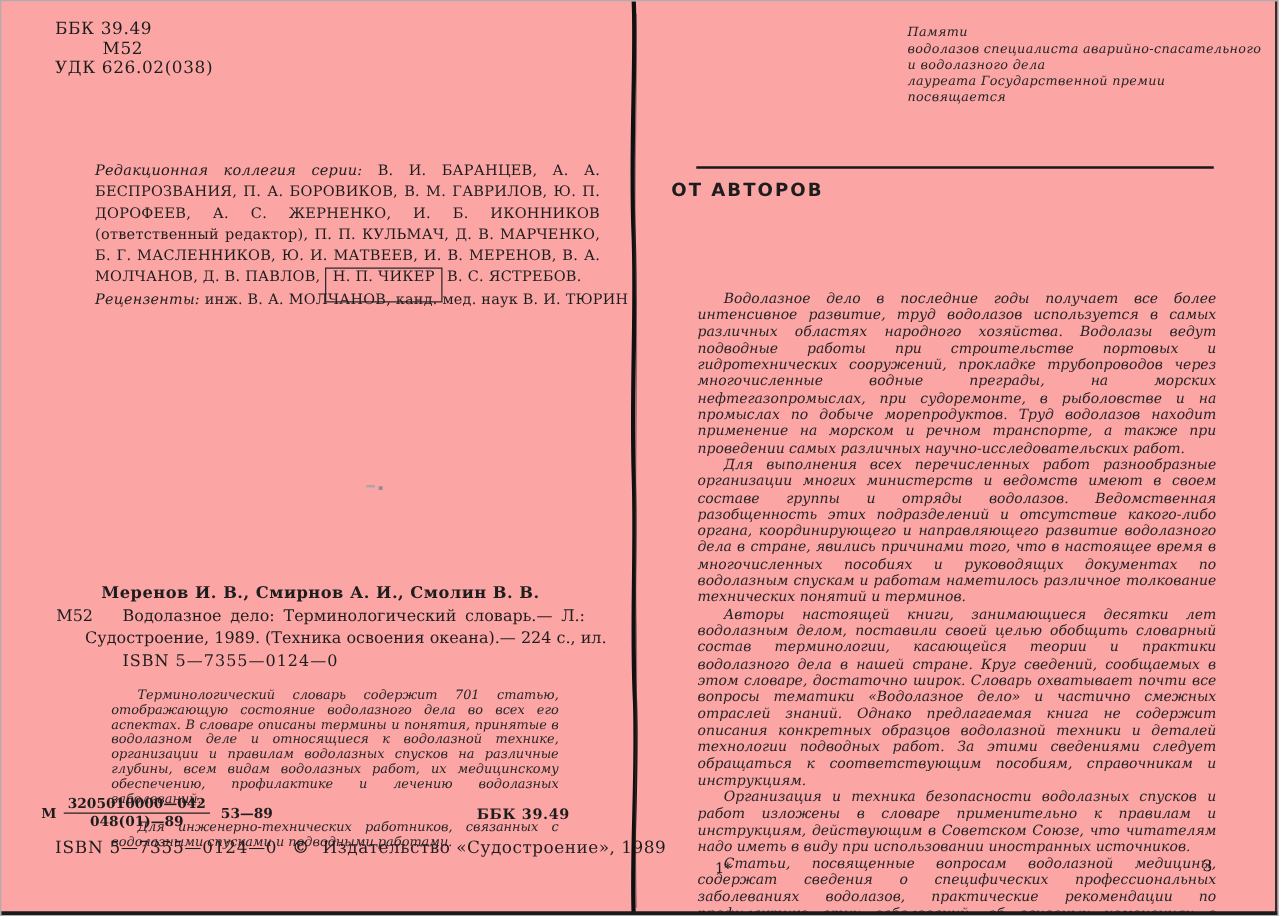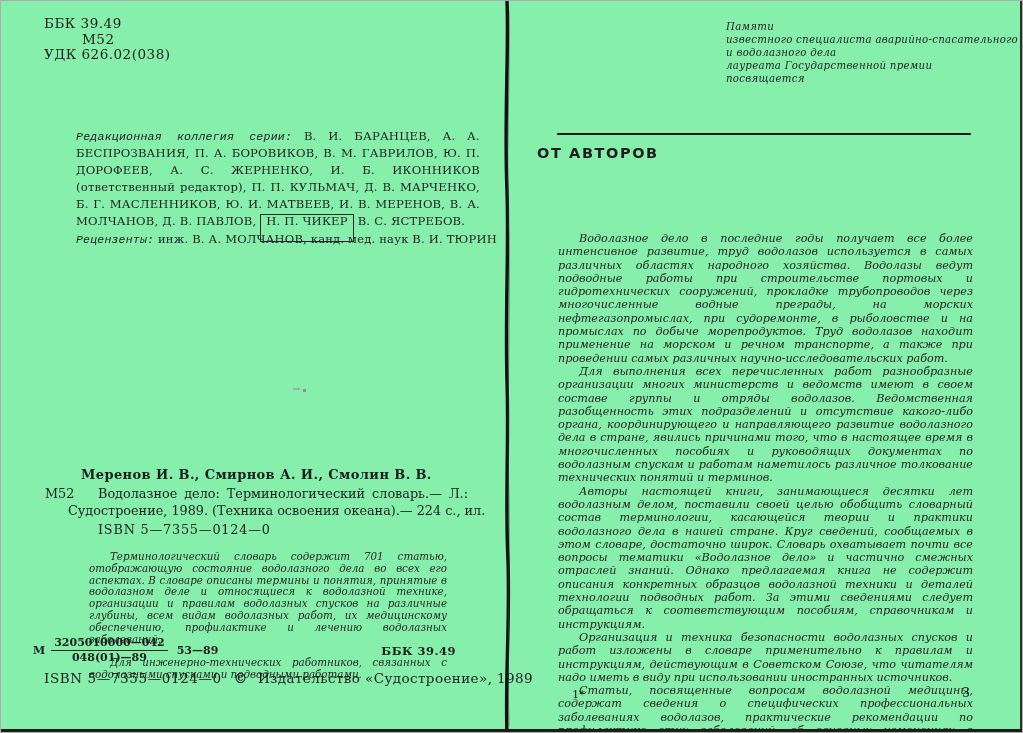--- a/index.html
+++ b/index.html
@@ -2,21 +2,21 @@
 <html lang="ru"><head>
 <meta charset="utf-8">
 <style>
   html, body { margin: 0; padding: 0; background: #ffffff; }
 
   .scan {
     position: relative;
     width: 1023px;
     height: 733px;
     box-sizing: border-box;
-    background: #86efac;
+    background: #fca5a5;
     border: 1px solid #adadad;
     overflow: hidden;
     font-family: "DejaVu Serif", "Liberation Serif", serif;
     color: #1d1d1d;
   }
 
   .edge-bottom {
     position: absolute; left: 0; right: 0; bottom: 0;
     height: 3px; background: #1c1c1c;
   }
@@ -32,21 +32,21 @@
     position: absolute; left: 43px; top: 15px;
     font-size: 13.5px; line-height: 15.5px; letter-spacing: 0.5px;
   }
   .top-codes .indent { padding-left: 38px; }
 
   .editorial {
     position: absolute; left: 75px; top: 127px; width: 404px;
     font-size: 11.6px; line-height: 17px; text-align: justify;
     letter-spacing: 0.2px;
   }
-  .ital { font-style: italic; font-family: Liberation Mono, monospace; }
+  .ital { font-style: italic; }
   .boxed {
     display: inline-block;
     border: 1px solid #2a2a2a;
     padding: 0 5px 13px 5px;
     line-height: 13px;
     white-space: nowrap;
   }
 
   .reviewers {
     position: absolute; left: 75px; top: 231px;
@@ -175,21 +175,21 @@
 
   <svg class="gutter" viewBox="0 0 22 733" preserveAspectRatio="none">
     <path d="M10,0 C12,50 7,120 10,190 C12,250 8,310 10,380 C12,440 8,500 11,560 C13,620 8,680 10,733" fill="none" stroke="#101010" stroke-width="3.4"></path>
     <path d="M12,10 C13,80 9,160 12,240 C13,320 10,420 12,500 C13,580 10,650 12,725" fill="none" stroke="#3a3a3a" stroke-width="1" opacity="0.55"></path>
   </svg>
 
   <div>
 
     <div class="dedication">
       <div>Памяти</div>
-      <div>известного специалиста аварийно-спасательного</div>
+      <div>водолазов специалиста аварийно-спасательного</div>
       <div>и водолазного дела</div>
       <div>лауреата Государственной премии</div>
       <div>посвящается</div>
     </div>
 
     <div class="section-rule"></div>
     <div class="section-title">ОТ АВТОРОВ</div>
 
     <div class="body-text">
       <p>Водолазное дело в последние годы получает все более интенсивное развитие, труд водолазов используется в самых различных областях народного хозяйства. Водолазы ведут подводные работы при строительстве портовых и гидротехнических сооружений, прокладке трубопроводов через многочисленные водные преграды, на морских нефтегазопромыслах, при судоремонте, в рыболовстве и на промыслах по добыче морепродуктов. Труд водолазов находит применение на морском и речном транспорте, а также при проведении самых различных научно-исследовательских работ.</p>

